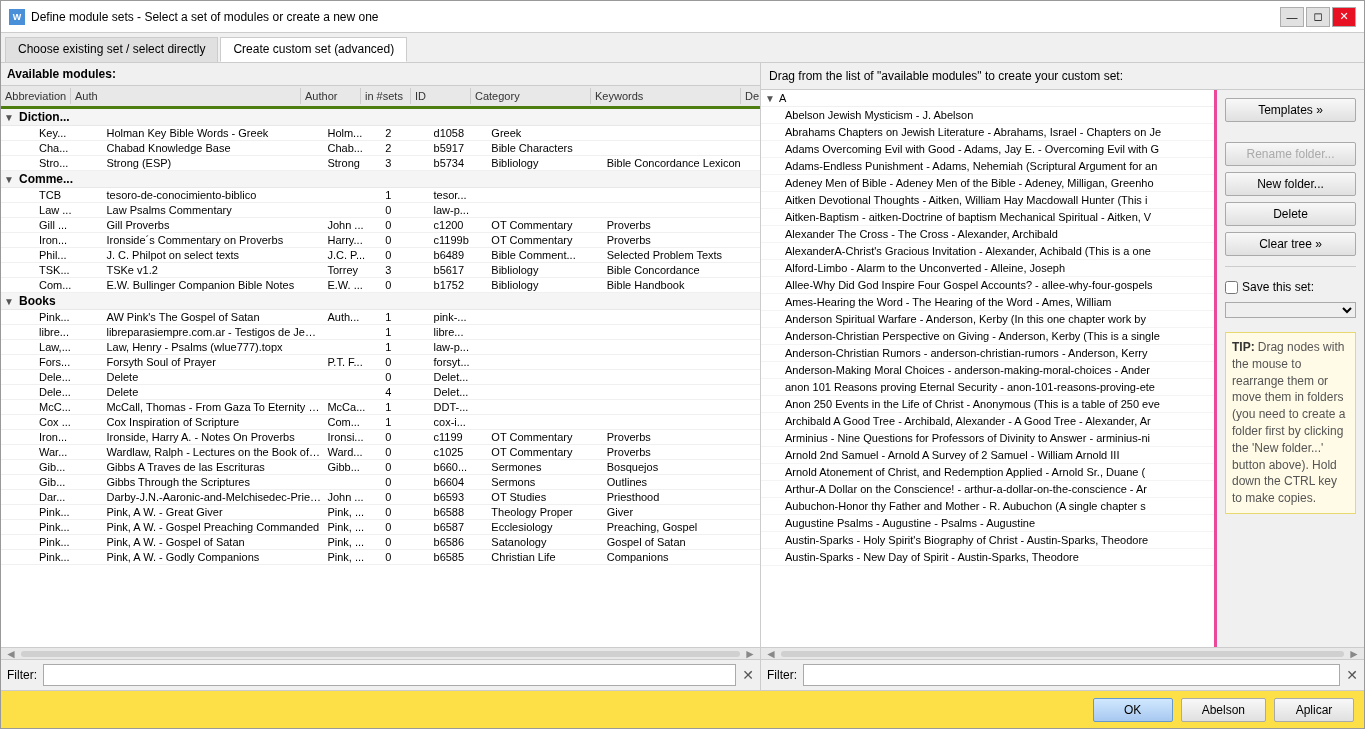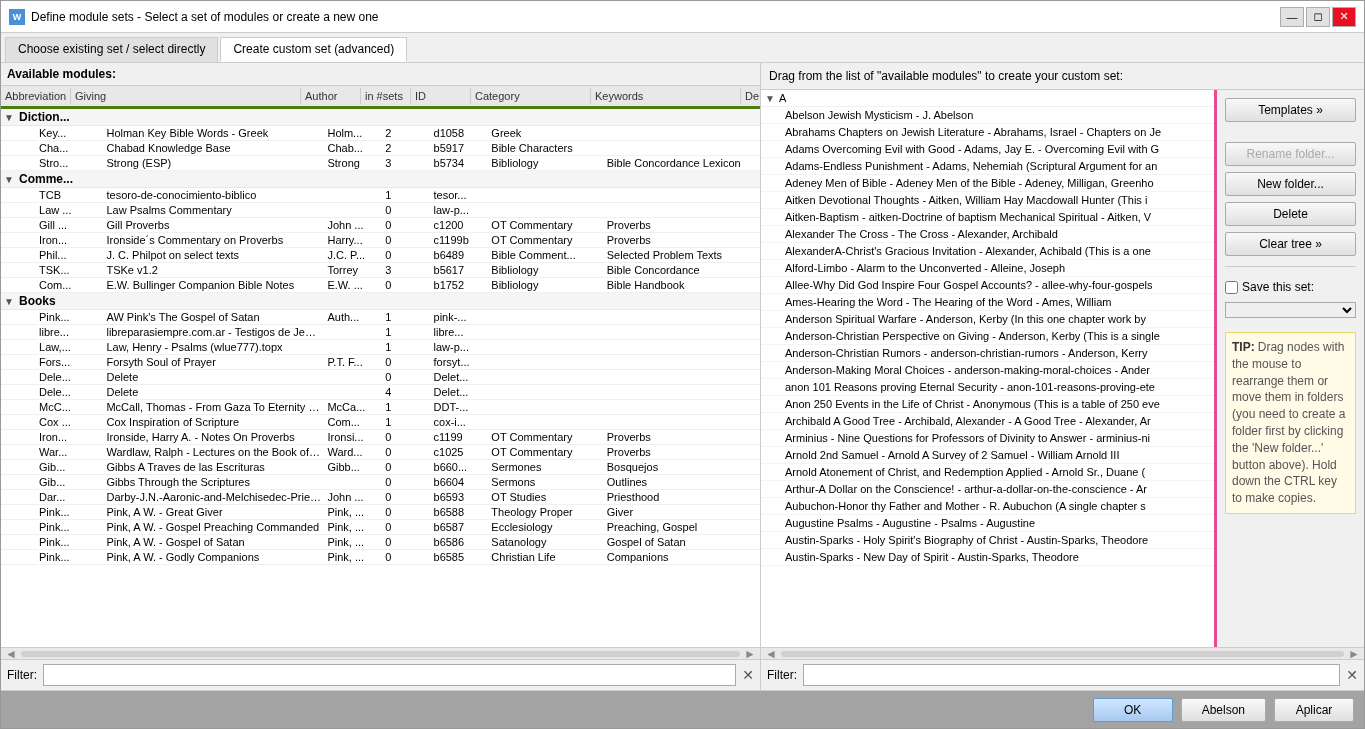--- a/index.html
+++ b/index.html
@@ -208,21 +208,21 @@
       color: #999;
     }
 
     .bottom-bar {
       display: flex;
       justify-content: flex-end;
       align-items: center;
       padding: 6px 10px;
       gap: 8px;
       border-top: 1px solid #ccc;
-      background: #a3a3a3;
+      background: #fde047;
       height: 38px;
     }
     .bottom-btn {
       padding: 4px 20px;
       border: 1px solid #aaa;
       background: linear-gradient(to bottom, #f8f8f8, #e0e0e0);
       cursor: pointer;
       font-size: 12px;
       border-radius: 2px;
       min-width: 80px;
@@ -257,21 +257,21 @@
     <div class="tab active">Create custom set (advanced)</div>
   </div>
 
   <div class="main-area">
 
     <div class="left-panel">
       <div class="left-panel-header">Available modules:</div>
 
       <div class="table-header">
         <div class="th col-abbr">Abbreviation</div>
-        <div class="th col-title">Giving</div>
+        <div class="th col-title">Auth</div>
         <div class="th col-author">Author</div>
         <div class="th col-insets">in #sets</div>
         <div class="th col-id">ID</div>
         <div class="th col-cat">Category</div>
         <div class="th col-kw">Keywords</div>
         <div class="th col-desc">De</div>
       </div>
 
       <div class="tree-area">
 

